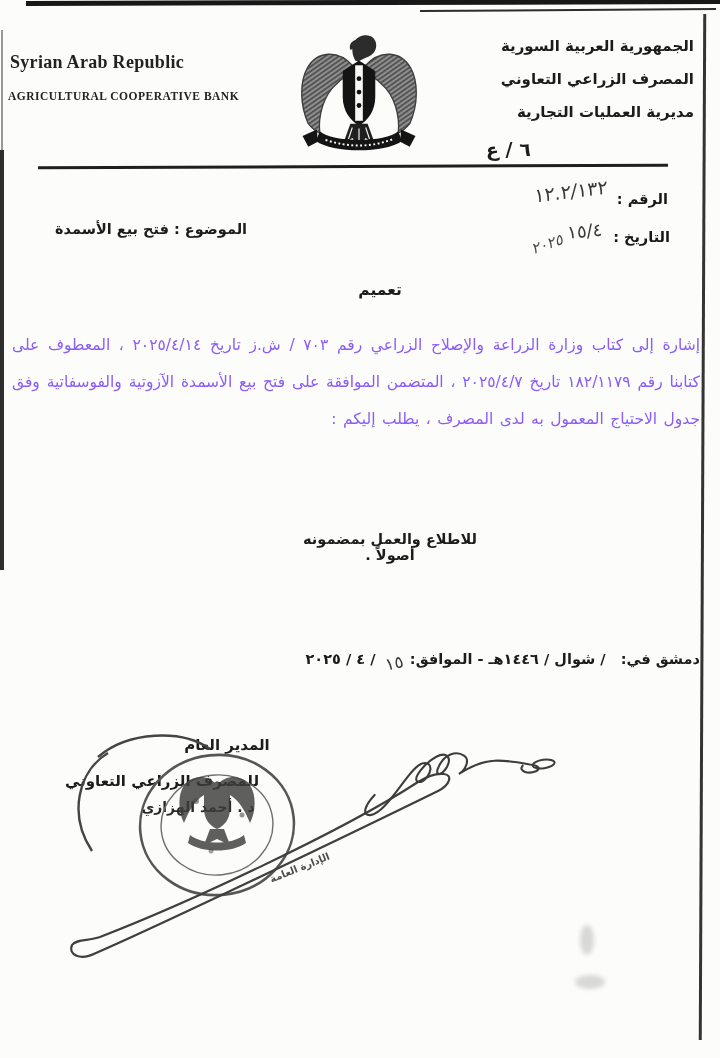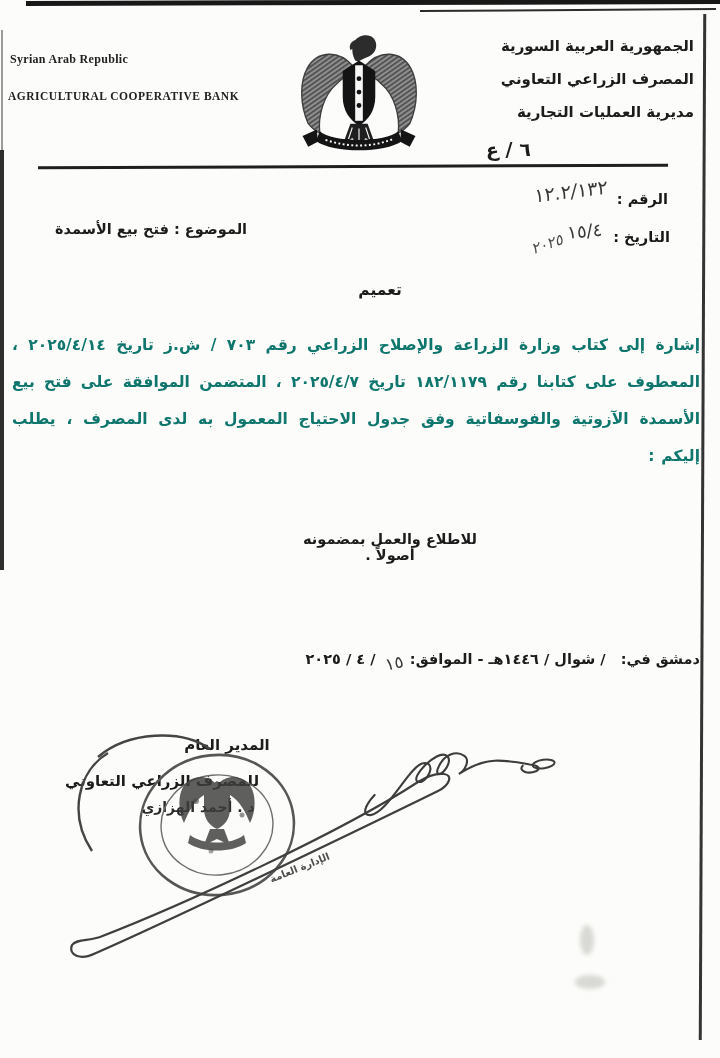--- a/index.html
+++ b/index.html
@@ -9,38 +9,38 @@
     font-family:"DejaVu Sans",sans-serif;color:#1c1c1c;
   }
   
   .edge-top{position:absolute;top:0;left:26px;right:0;height:5px;background:#181818;transform:rotate(-0.15deg);}
   .edge-top2{position:absolute;top:9px;left:420px;right:4px;height:2px;background:#2c2c2c;transform:rotate(-0.4deg);}
   .edge-right{position:absolute;top:14px;bottom:18px;right:16px;width:3px;background:#343434;transform:rotate(0.25deg);}
   .edge-left{position:absolute;top:150px;height:420px;left:0;width:4px;background:#2e2e2e;}
   .edge-left2{position:absolute;top:30px;height:120px;left:1px;width:2px;background:#9a9a98;}
   .smudge{position:absolute;background:#d8d8d4;border-radius:50%;filter:blur(2px);}
   
-  .en-line1{position:absolute;left:10px;top:52px;font-family:"Liberation Serif","DejaVu Serif",serif;font-weight:700;font-size:12px;letter-spacing:.3px;color:#222;}
+  .en-line1{position:absolute;left:10px;top:52px;font-family:"Liberation Serif","DejaVu Serif",serif;font-weight:700;font-size:18px;letter-spacing:.3px;color:#222;}
   .en-line2{position:absolute;left:8px;top:90px;font-family:"Liberation Serif","DejaVu Serif",serif;font-weight:700;font-size:11.5px;letter-spacing:.5px;color:#222;}
   .emblem{position:absolute;left:292px;top:26px;width:134px;height:136px;}
   .ar-head{position:absolute;right:26px;top:30px;width:240px;direction:rtl;text-align:right;font-weight:700;}
   .ar-head .l{font-size:15px;line-height:33px;}
   .ar-head .l4{font-size:19px;padding-left:32px;text-align:left;margin-top:4px;}
   .rule{position:absolute;left:38px;top:165px;width:630px;height:3px;background:#1f1f1f;transform:rotate(-0.25deg);}
   .lbl{position:absolute;direction:rtl;font-weight:700;font-size:14.5px;color:#171717;margin-left:6px;}
   .lbl-num{right:52px;top:191px;}
   .lbl-date{right:50px;top:229px;}
   .hw{color:#383838;direction:ltr;unicode-bidi:isolate;}
   .hw-num{position:absolute;right:112px;top:180px;font-size:19px;transform:rotate(-7deg) skewX(-6deg);letter-spacing:1px;}
   .hw-date{position:absolute;right:118px;top:222px;font-size:18px;transform:rotate(-5deg);display:flex;gap:8px;align-items:flex-start;}
   .hw-date .yr{font-size:15px;transform:rotate(-14deg) translateY(12px);font-style:italic;letter-spacing:-1px;color:#4a4a4a;}
   .subject{position:absolute;left:55px;top:221px;direction:rtl;font-weight:700;font-size:14.5px;}
   
   .title{position:absolute;left:330px;top:281px;width:100px;text-align:center;font-weight:700;font-size:15.5px;direction:rtl;}
-  .para{position:absolute;right:20px;width:688px;direction:rtl;text-align:justify;font-weight:700;font-size:15.5px;line-height:37px;word-spacing:1.5px;color:#0f766e;}
+  .para{position:absolute;right:20px;width:688px;direction:rtl;text-align:justify;font-weight:400;font-size:15.5px;line-height:37px;word-spacing:1.5px;color:#8b5cf6;}
   .p1{top:327px;}
   .p2{top:441px;}
   .closing{position:absolute;left:290px;top:531px;width:200px;text-align:center;direction:rtl;font-weight:700;font-size:14.5px;}
   .dateline{position:absolute;right:20px;top:648px;direction:rtl;font-weight:700;font-size:14.5px;white-space:nowrap;}
   .dateline .hw-day{display:inline-block;font-weight:400;font-size:17px;color:#3a3a3a;transform:rotate(-12deg) translateY(5px);margin:0 3px;}
   
   .sig-t1{position:absolute;left:172px;top:736px;width:110px;text-align:center;direction:rtl;font-weight:700;font-size:15px;}
   .sig-t2{position:absolute;left:62px;top:772px;width:200px;text-align:center;direction:rtl;font-weight:700;font-size:15px;}
   .sig-name{position:absolute;left:128px;top:799px;width:140px;text-align:center;direction:rtl;font-weight:700;font-size:14px;color:#2a2a2a;}
   .stampwrap{position:absolute;left:10px;top:723px;width:480px;height:280px;}

